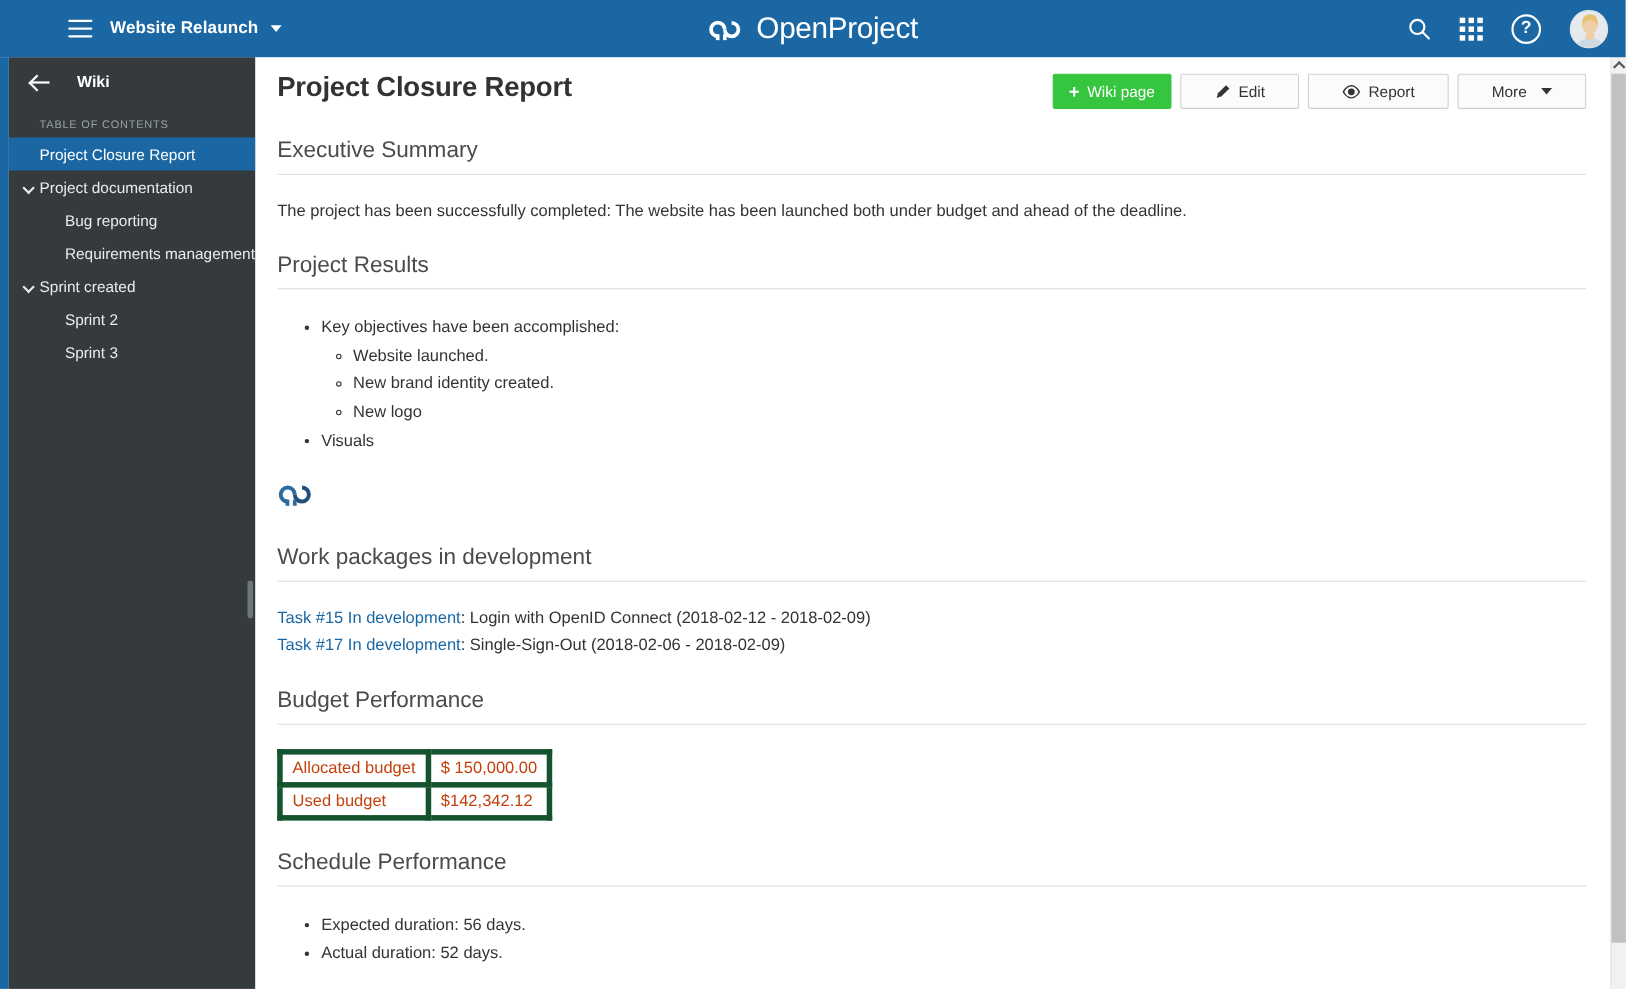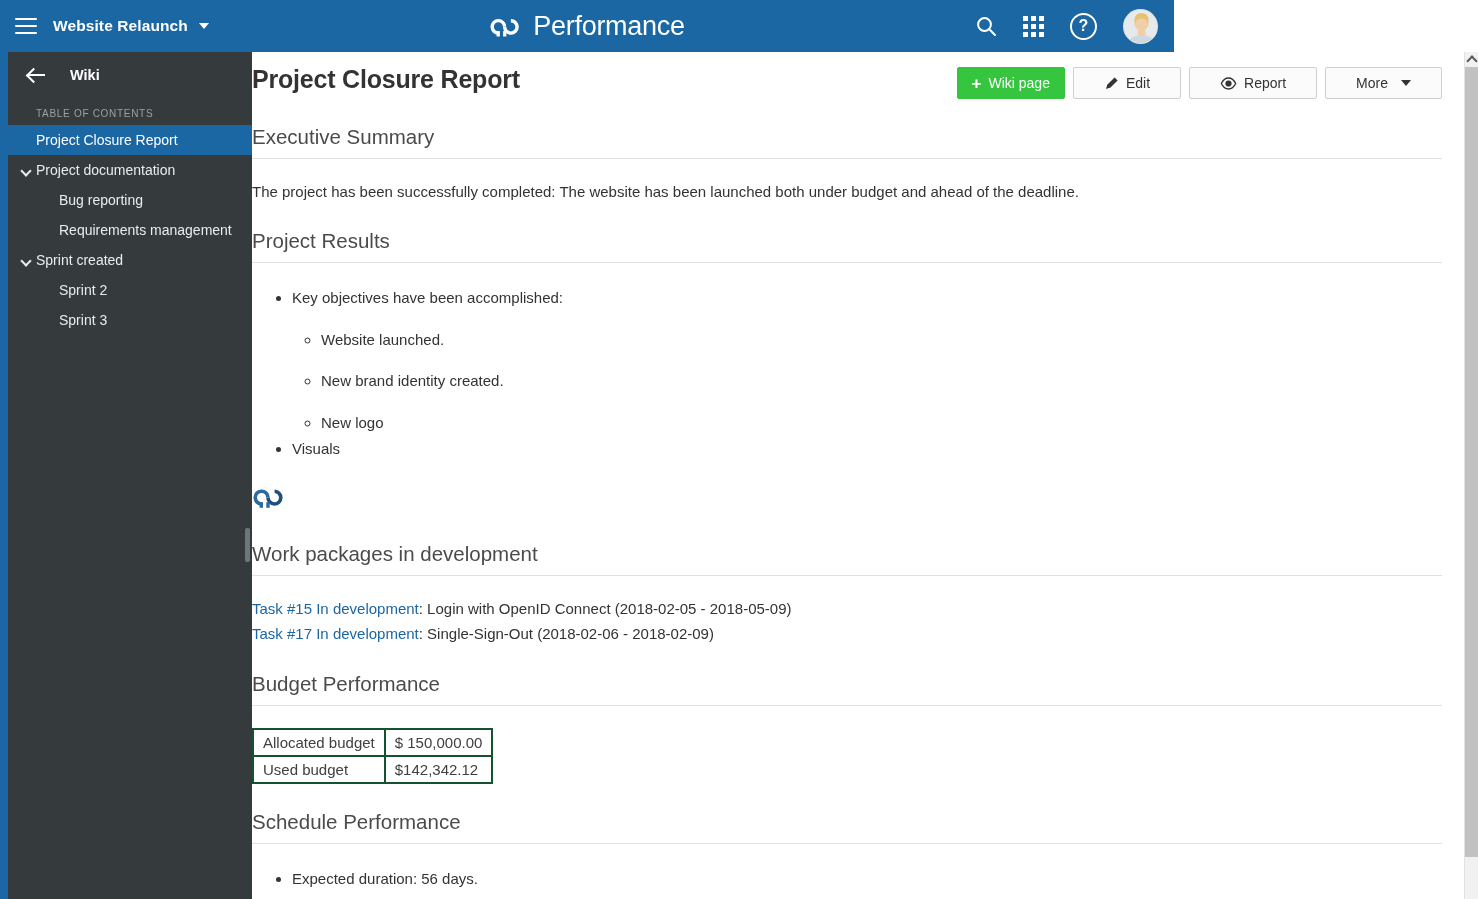--- a/index.html
+++ b/index.html
@@ -7,24 +7,25 @@
     width: 1478px; height: 899px;
     font-family: "Liberation Sans", sans-serif;
     background: #ffffff;
     overflow: hidden;
   }
   body { position: relative; }
 
   
   .top-header {
     position: absolute; top: 0; left: 0;
-    width: 1174px; height: 52px;
+    width: 1478px; height: 52px;
     background: #1a67a3;
     display: flex; align-items: center;
     z-index: 30;
+    padding-left: 47px;
   }
   .hamburger {
     width: 22px; height: 16px;
     margin-left: 15px; margin-right: 16px;
     display: flex; flex-direction: column; justify-content: space-between;
     cursor: pointer;
   }
   .hamburger span { display: block; height: 2px; background: #fff; border-radius: 1px; }
   .project-name {
     color: #ffffff; font-size: 15.5px; font-weight: bold;
@@ -61,21 +62,21 @@
 
   
   .left-rail {
     position: absolute; left: 0; top: 52px;
     width: 8px; height: 847px; background: #1a67a3; z-index: 5;
   }
 
   
   .sidebar {
     position: absolute; left: 8px; top: 52px;
-    width: 244px; height: 847px;
+    width: 224px; height: 847px;
     background: #353a3d;
     overflow: hidden; z-index: 10;
   }
   .sb-header { display: flex; align-items: center; height: 46px; padding-left: 18px; }
   .back-arrow {
     width: 22px; height: 22px; position: relative; cursor: pointer; flex: none;
   }
   .back-arrow::before {
     content: ""; position: absolute; left: 2px; top: 10px;
     width: 17px; height: 2px; background: #fff;
@@ -140,31 +141,31 @@
   h2.section {
     font-size: 20.5px; font-weight: normal; color: #4b4b4b;
     margin-top: 26px; padding-bottom: 9px;
     border-bottom: 1px solid #e0e0e0;
   }
   .para { font-size: 15px; color: #333; margin-top: 22px; line-height: 1.45; }
 
   ul.l1 { margin-top: 22px; padding-left: 40px; }
   ul.l1 > li { font-size: 15px; color: #333; line-height: 1.72; list-style: disc; }
   ul.l2 { padding-left: 29px; }
-  ul.l2 > li { list-style: circle; margin-top: 16px; }
+  ul.l2 > li { list-style: circle; }
 
   .embedded-logo { margin-top: 21px; margin-left: 1px; }
 
   .wp-list { margin-top: 20px; }
   .wp-line { font-size: 15px; color: #333; line-height: 1.68; }
   .wp-link { color: #1a67a3; cursor: pointer; }
 
   table.budget { border-collapse: collapse; margin-top: 22px; }
   table.budget td {
-    border: 2px solid #14532d; font-size: 15px; color: #404040;
+    border: 5px solid #14532d; font-size: 15px; color: #c2410c;
     padding: 4px 9px; height: 25px;
   }
 
   .scrollbar {
     position: absolute; right: 0; top: 52px;
     width: 14px; height: 847px; background: #f1f1f1;
     border-left: 1px solid #e2e2e2; z-index: 20;
   }
   .sb-up {
     width: 14px; height: 15px; display: flex; align-items: center; justify-content: center;
@@ -194,21 +195,21 @@
 
   <div class="logo-block">
     <svg width="34" height="28" viewBox="0 0 34 28">
       <g fill="none" stroke="#ffffff" stroke-width="3.4">
         <path d="M9 20.5 a6.2 6.2 0 1 1 6.2 -6.2"></path>
         <path d="M21.5 8.2 a6.2 6.2 0 1 1 -6.2 6.2"></path>
       </g>
       <rect x="7.2" y="18.6" width="3.3" height="5.4" fill="#ffffff"></rect>
       <rect x="13.7" y="18.6" width="3.3" height="5.4" fill="#ffffff"></rect>
     </svg>
-    <span class="logo-text">Performance</span>
+    <span class="logo-text">OpenProject</span>
   </div>
 
   <div class="header-right">
     <div class="hdr-icon">
       <svg width="22" height="22" viewBox="0 0 22 22">
         <circle cx="9.5" cy="9.5" r="6.4" fill="none" stroke="#fff" stroke-width="2"></circle>
         <line x1="14.3" y1="14.3" x2="20" y2="20" stroke="#fff" stroke-width="2" stroke-linecap="round"></line>
       </svg>
     </div>
     <div class="hdr-icon grid-icon">
@@ -325,21 +326,21 @@
         <g fill="none" stroke="#1f4f7a" stroke-width="3.6">
           <path d="M21.6 8.2 a6.4 6.4 0 1 1 -6.6 6.4"></path>
         </g>
         <rect x="6.6" y="19.2" width="3.4" height="5.6" fill="#2d6a9f"></rect>
         <rect x="13.3" y="19.2" width="3.4" height="5.6" fill="#2d6a9f"></rect>
       </svg>
     </div>
 
     <h2 class="section">Work packages in development</h2>
     <div class="wp-list" id="wp-list">
-        <div class="wp-line"><span class="wp-link">Task #15 In development</span><span>: Login with OpenID Connect (2018-02-05 - 2018-05-09)</span></div>
+        <div class="wp-line"><span class="wp-link">Task #15 In development</span><span>: Login with OpenID Connect (2018-02-12 - 2018-02-09)</span></div>
         <div class="wp-line"><span class="wp-link">Task #17 In development</span><span>: Single-Sign-Out (2018-02-06 - 2018-02-09)</span></div>
       </div>
 
     <h2 class="section">Budget Performance</h2>
     <table class="budget">
       <tbody id="budget-body">
           <tr>
             <td>Allocated budget</td>
             <td>$ 150,000.00</td>
           </tr>

